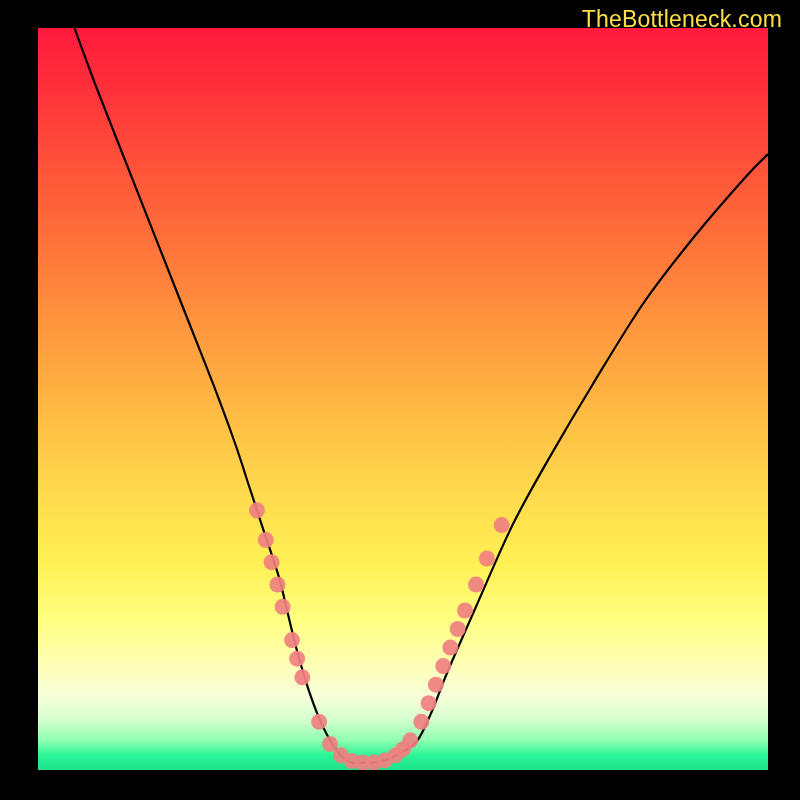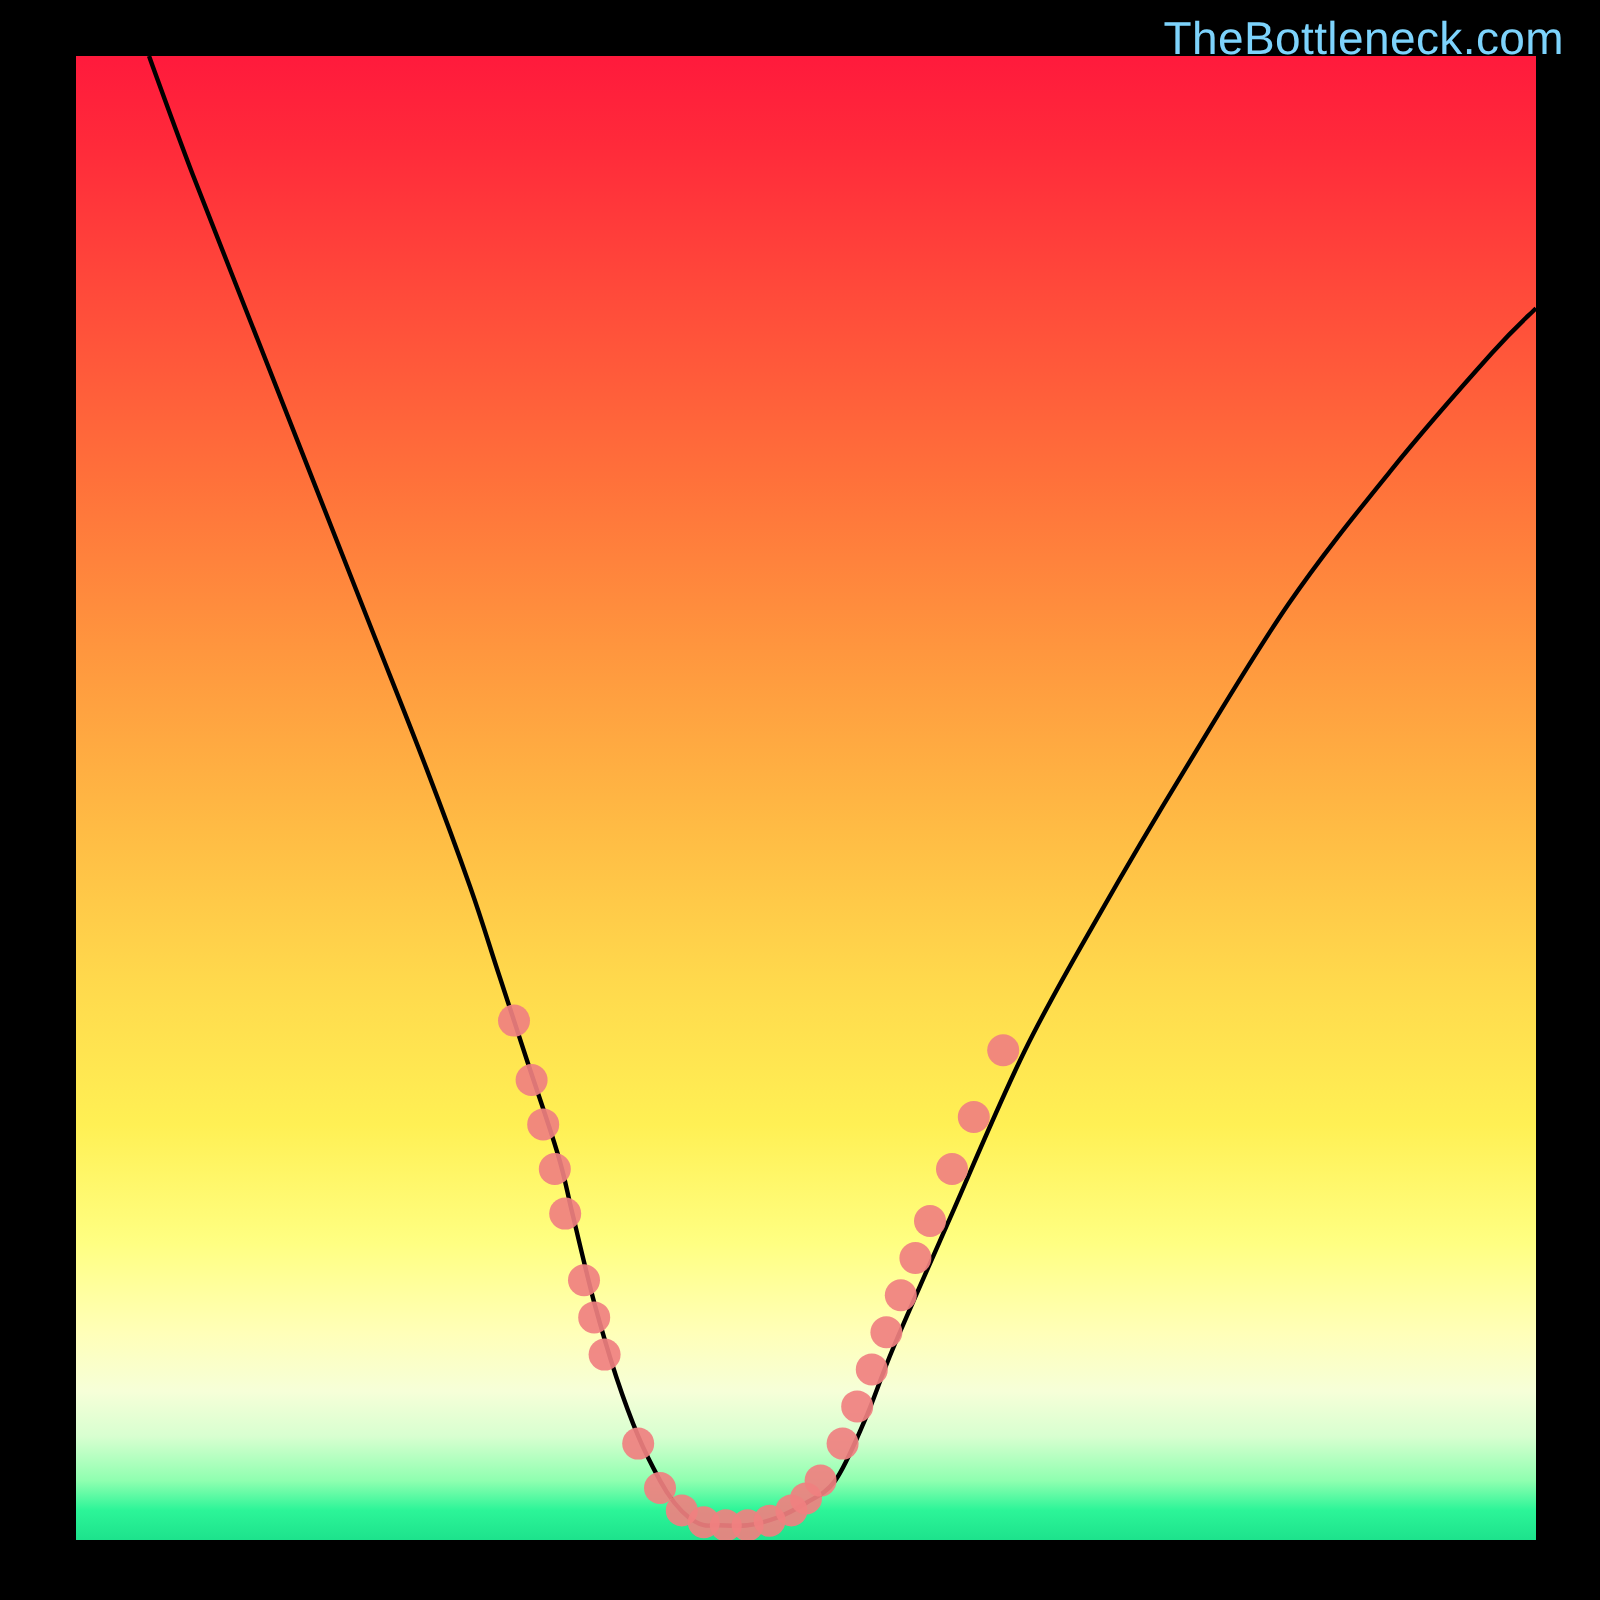--- a/index.html
+++ b/index.html
@@ -45,21 +45,21 @@
       #f6ffd8 90%,
       #d8ffd0 93%,
       #8fffb0 96%,
       #2cf598 98%,
       #1de28c 100%);
   }
   .watermark {
     position: absolute;
     top: 6px;
     right: 18px;
-    color: #7dd3fc;
+    color: #fde047;
     font-size: 23px;
     letter-spacing: 0.2px;
     font-weight: 400;
   }
   svg.curve {
     position: absolute;
     inset: 0;
   }
 </style>
 </head>

